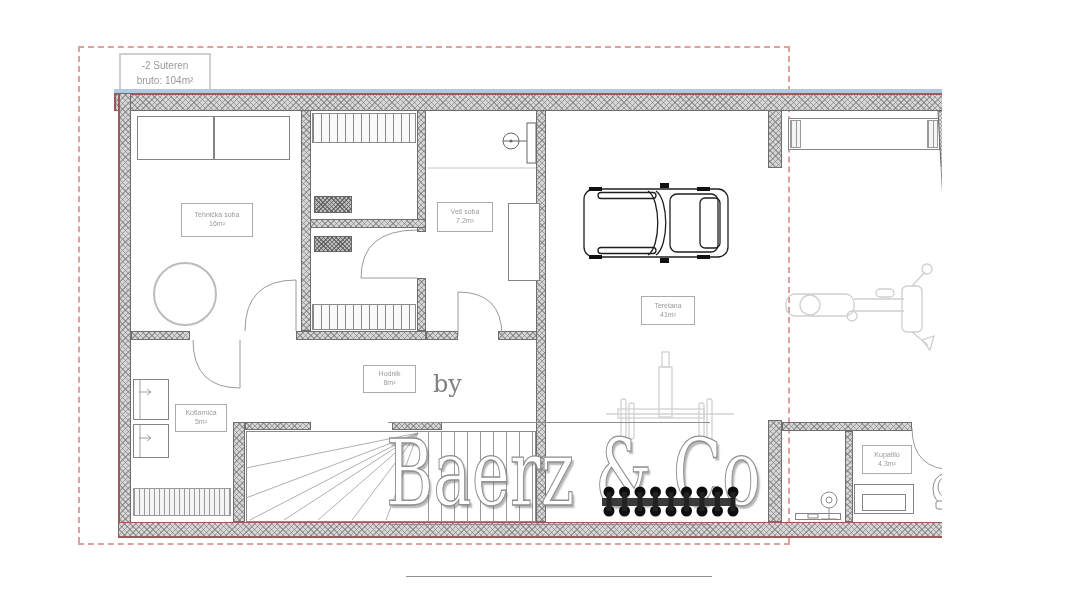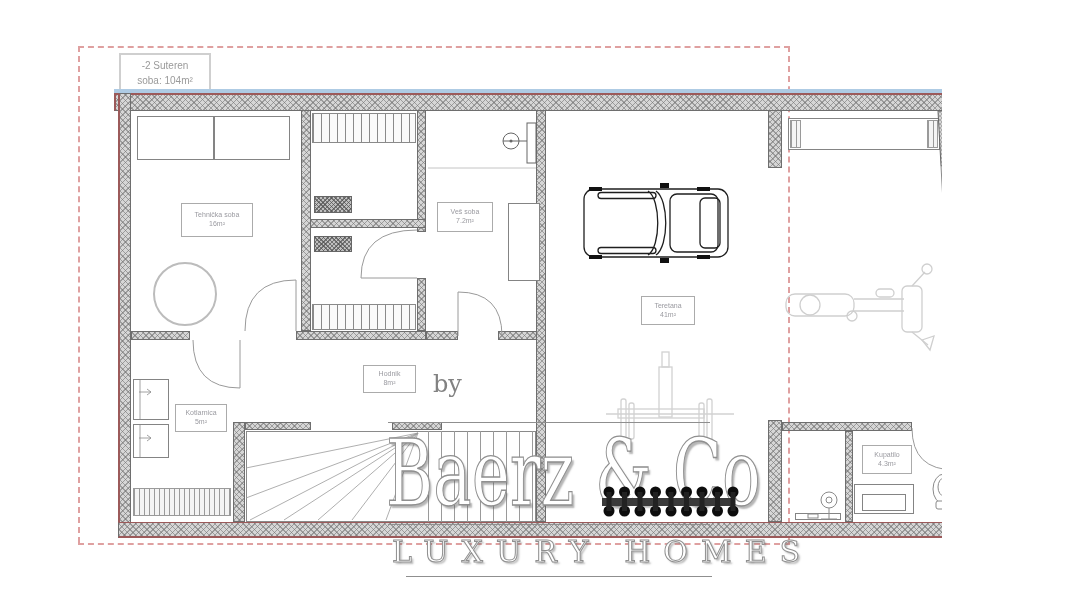--- a/index.html
+++ b/index.html
@@ -50,21 +50,21 @@
 
 <div id="canvas">
 
   <div class="abs dash-h" style="left:78px;top:46px;width:712px;height:0;"></div>
   <div class="abs dash-v" style="left:788px;top:46px;width:0;height:498px;"></div>
   <div class="abs dash-h" style="left:78px;top:543px;width:712px;height:0;"></div>
   <div class="abs dash-v" style="left:78px;top:46px;width:0;height:497px;"></div>
 
   <div id="level-box" class="abs" style="left:119px;top:53px;width:92px;height:40px;">
     <span>-2 Suteren</span>
-    <span>soba: 104m²</span>
+    <span>bruto: 104m²</span>
   </div>
 
   <div class="abs" style="left:114px;top:89px;width:838px;height:4px;background:#aecbe4;"></div>
   <div class="abs hatch" style="left:114px;top:93px;width:836px;height:18px;border-top:2px solid #9c5a5a;border-left:2px solid #9c5a5a;"></div>
   <div class="abs hatch" style="left:118px;top:93px;width:13px;height:445px;border-left:2px solid #9c5a5a;"></div>
   <div class="abs hatch" style="left:118px;top:522px;width:845px;height:16px;border-top:1px solid #9c5a5a;border-bottom:2px solid #9c5a5a;"></div>
 
   <div class="abs hatch" style="left:301px;top:110px;width:10px;height:221px;"></div>
   <div class="abs hatch" style="left:417px;top:110px;width:9px;height:122px;"></div>
   <div class="abs hatch" style="left:417px;top:278px;width:9px;height:53px;"></div>
@@ -234,21 +234,20 @@
     </g>
 
     <line x1="428" y1="168" x2="536" y2="168" stroke="#b5b5b5" stroke-width="0.8"></line>
   </svg>
 
   <div id="watermark">
     <div id="wm-by" class="wm-serif">by</div>
     <div class="wm-line" style="left:388px;top:422px;width:322px;"></div>
     <div id="wm-brand" class="wm-serif">Baerz &amp; Co</div>
     <div class="wm-line" style="left:388px;top:524px;width:322px;"></div>
-    <div id="wm-tagline" class="wm-serif">LUXURY HOMES</div>
     <div class="wm-line" style="left:406px;top:576px;width:306px;border-top-width:1px;"></div>
   </div>
 
   <svg id="db-svg" width="1085" height="604" viewBox="0 0 1085 604">
     <g>
       <rect x="602" y="498" width="132" height="8" fill="#3a3a3a"></rect>
       <g fill="#0d0d0d">
         <circle cx="609" cy="492" r="5.5"></circle>
           <circle cx="609" cy="511" r="5.5"></circle>
           <rect x="606.5" y="492" width="5" height="19" fill="#222"></rect>

